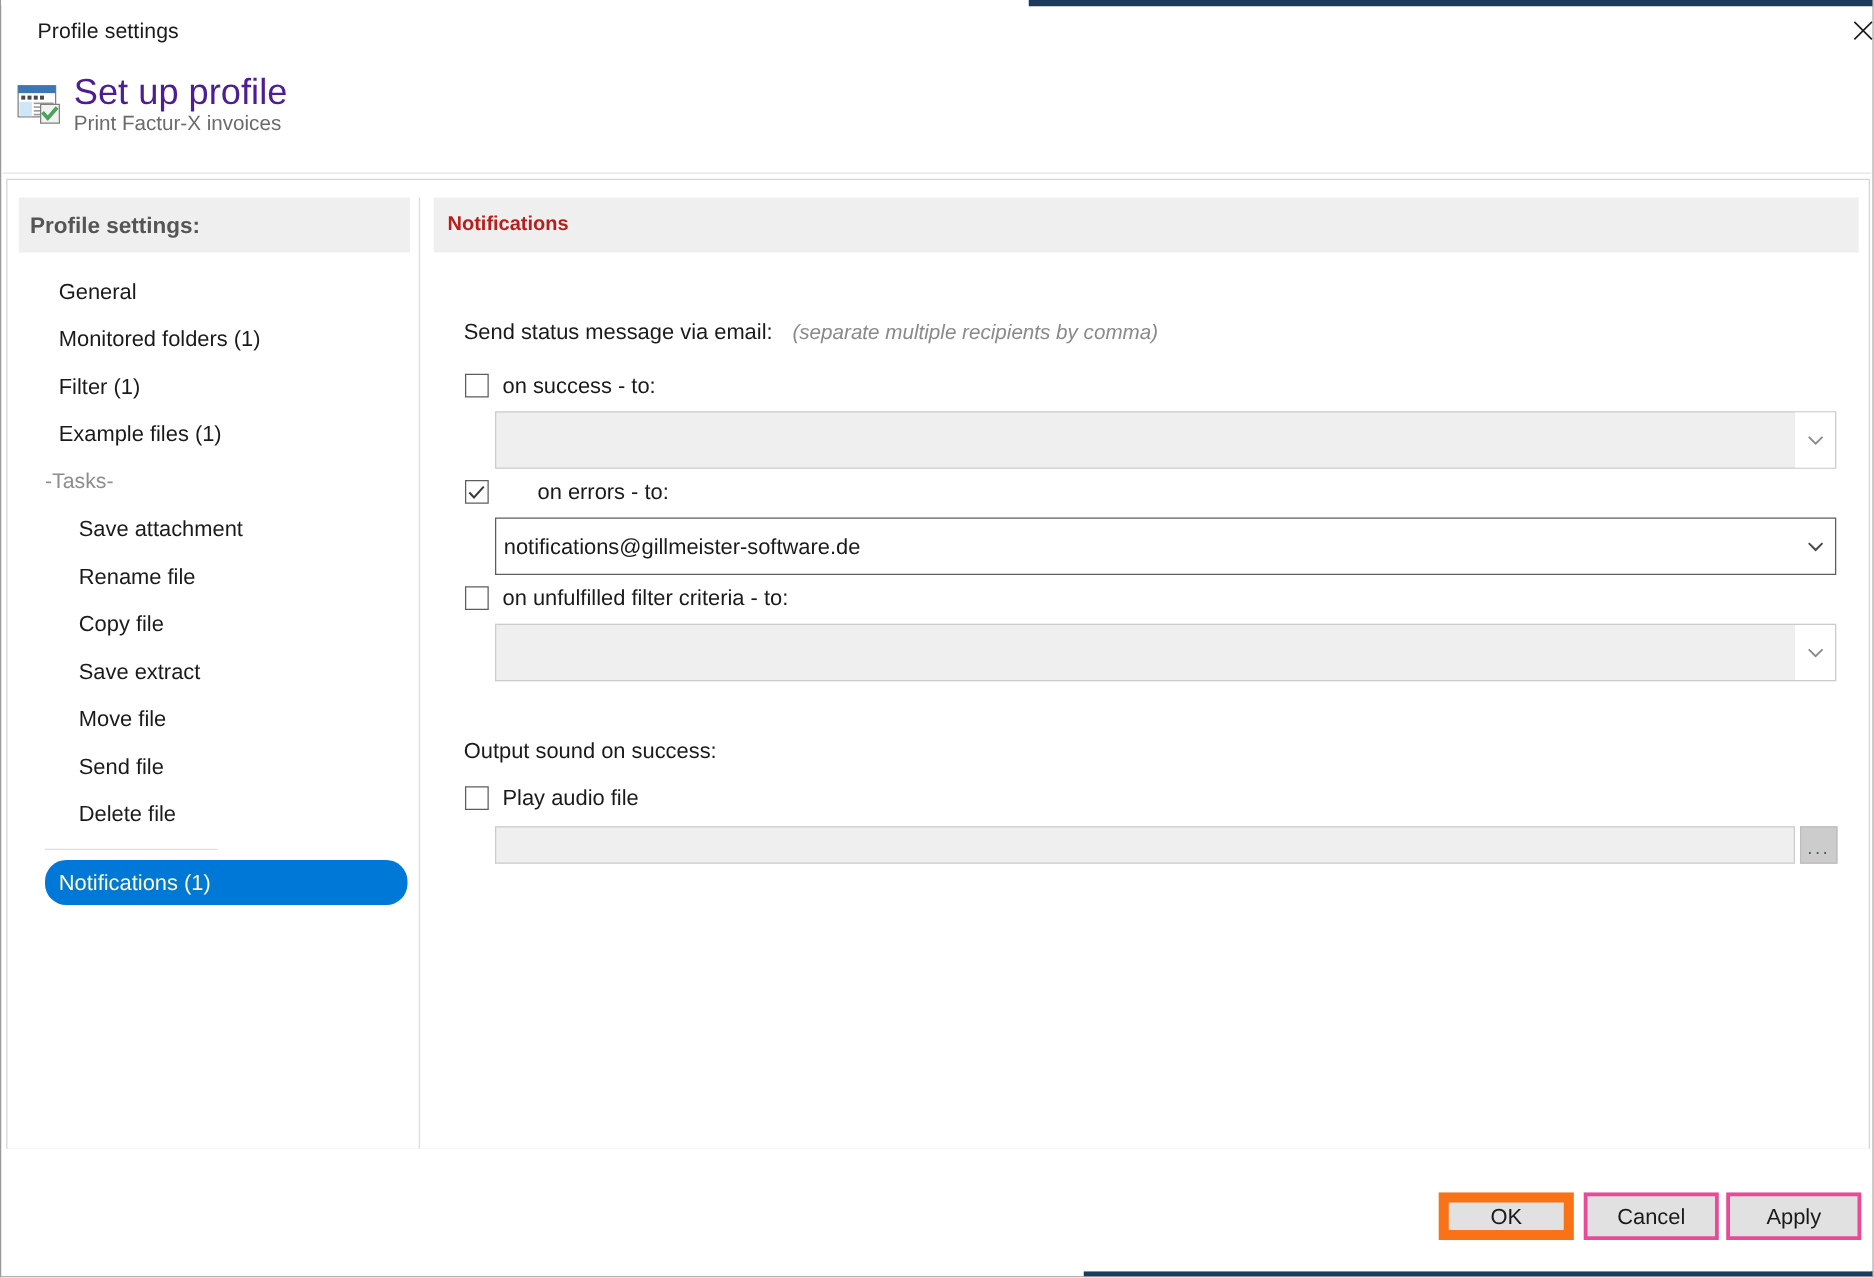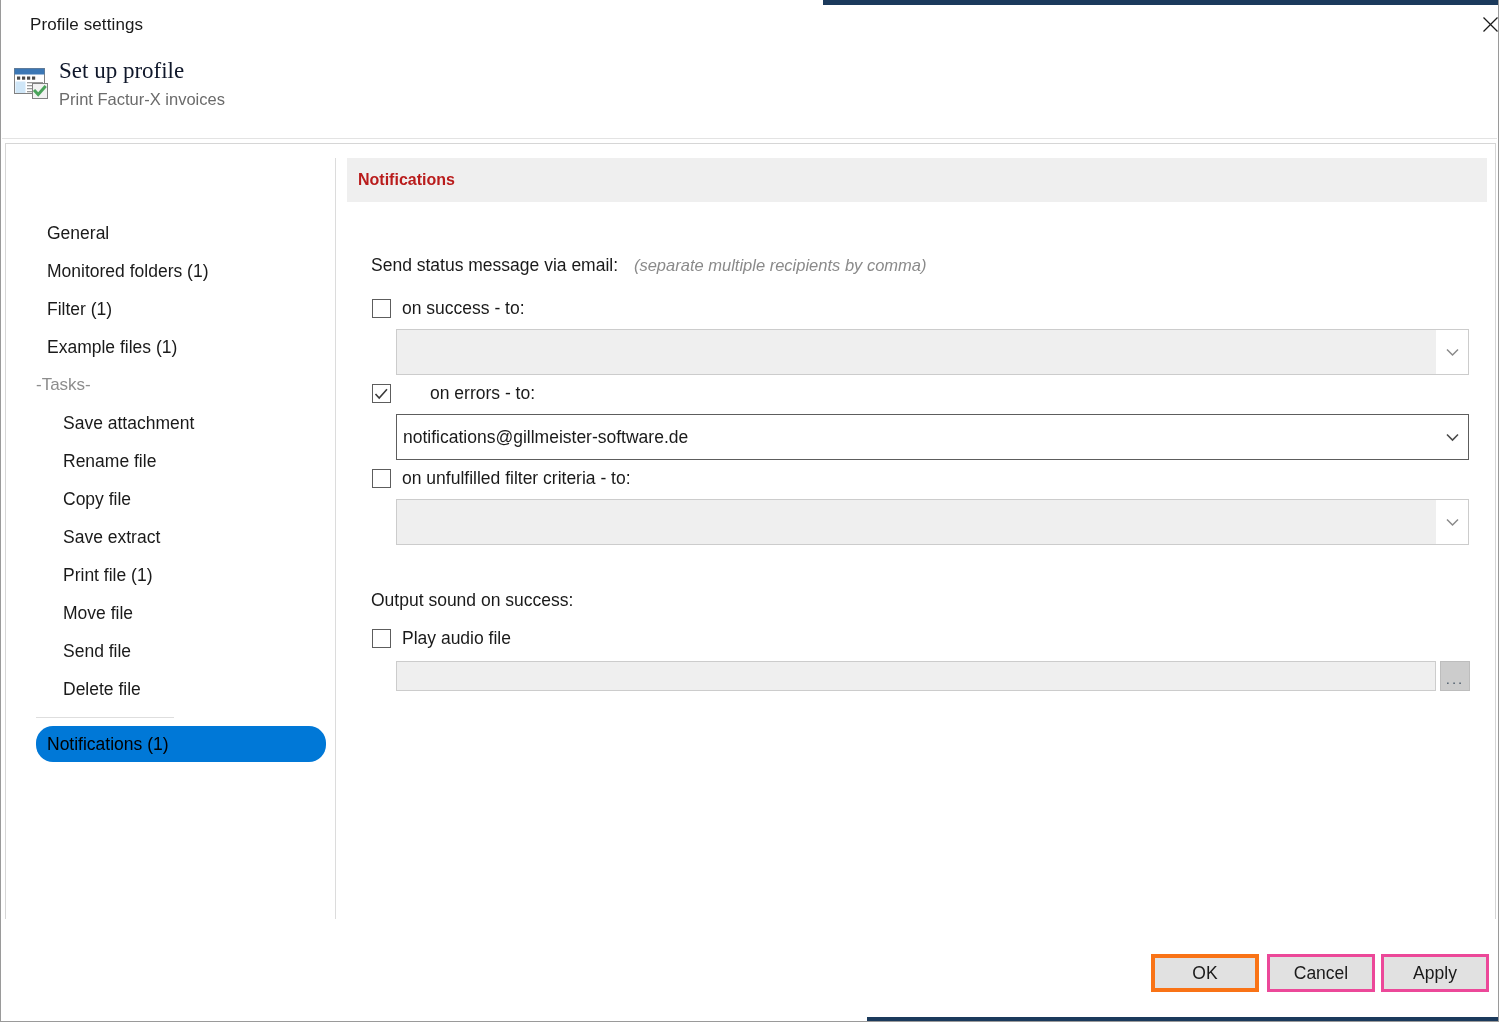--- a/index.html
+++ b/index.html
@@ -49,21 +49,21 @@
 
   
   .header {
     position: absolute; left: 0; top: 52px; width: 100%; height: 84px;
   }
   .header-icon {
     position: absolute; left: 11px; top: 11px; width: 38px; height: 38px;
   }
   .header-title {
     position: absolute; left: 58px; top: 6px;
-    font-size: 23px; color: #0f172a; font-weight: 400; font-family: Liberation Serif, serif;
+    font-size: 29px; color: #4c1d95; font-weight: 400;
   }
   .header-sub {
     position: absolute; left: 58px; top: 38px;
     font-size: 16.5px; color: #6b6b6b;
   }
   .header-rule {
     position: absolute; left: 1px; top: 138px; right: 1px; height: 1px;
     background: #e3e3e3;
   }
 
@@ -97,21 +97,21 @@
   .side-item {
     height: 38px; display: flex; align-items: center;
     font-size: 17.5px; color: #1a1a1a; cursor: pointer; text-align: center;
   }
   .side-item.lvl1 { padding-left: 41px; }
   .side-item.lvl2 { padding-left: 57px; }
   .side-item.group {
     padding-left: 30px; color: #8d8d8d; cursor: default; font-size: 17px;
   }
   .side-item.selected {
-    background: #0078d7; color: #000000;
+    background: #0078d7; color: #fef9c3;
     margin-left: 30px; width: 290px; padding-left: 11px;
     height: 36px;
     border-radius: 17px;
   }
   .side-sep {
     margin: 9px 0 8px 30px; width: 138px; height: 1px; background: #dedede;
   }
 
   
   .content {
@@ -185,21 +185,21 @@
     background: #ffffff;
   }
   .btn {
     position: absolute; top: 35px; height: 38px; width: 108px;
     background: #e1e1e1; border: 3px solid #ec4899;
     font-size: 17.5px; color: #1a1a1a;
     display: flex; align-items: center; justify-content: center;
     cursor: pointer; font-family: "Liberation Sans", sans-serif;
   }
   .btn.default {
-    border: 4px solid #f97316;
+    border: 8px solid #f97316;
   }
 </style>
 </head>
 <body>
 
 <div id="app">
 
   <div class="top-strip-left"></div>
   <div class="top-strip"></div>
   <div class="bottom-strip"></div>
@@ -236,31 +236,33 @@
     </div>
     <div class="header-title">Set up profile</div>
     <div class="header-sub">Print Factur-X invoices</div>
   </div>
   <div class="header-rule"></div>
 
   <div class="panel">
     <div class="vdivider"></div>
 
     <div class="sidebar">
+      <div class="sidebar-header">
+        <span>Profile settings:</span>
+      </div>
       <div class="side-list" id="side-list">
           <div class="side-item lvl1">General</div>
           <div class="side-item lvl1">Monitored folders (1)</div>
           <div class="side-item lvl1">Filter (1)</div>
           <div class="side-item lvl1">Example files (1)</div>
           <div class="side-item group">-Tasks-</div>
           <div class="side-item lvl2">Save attachment</div>
           <div class="side-item lvl2">Rename file</div>
           <div class="side-item lvl2">Copy file</div>
           <div class="side-item lvl2">Save extract</div>
-          <div class="side-item lvl2">Print file (1)</div>
           <div class="side-item lvl2">Move file</div>
           <div class="side-item lvl2">Send file</div>
           <div class="side-item lvl2">Delete file</div>
           <div class="side-sep"></div>
           <div class="side-item lvl1 selected">Notifications (1)</div>
         </div>
     </div>
 
     <div class="content">
       <div class="content-header">

